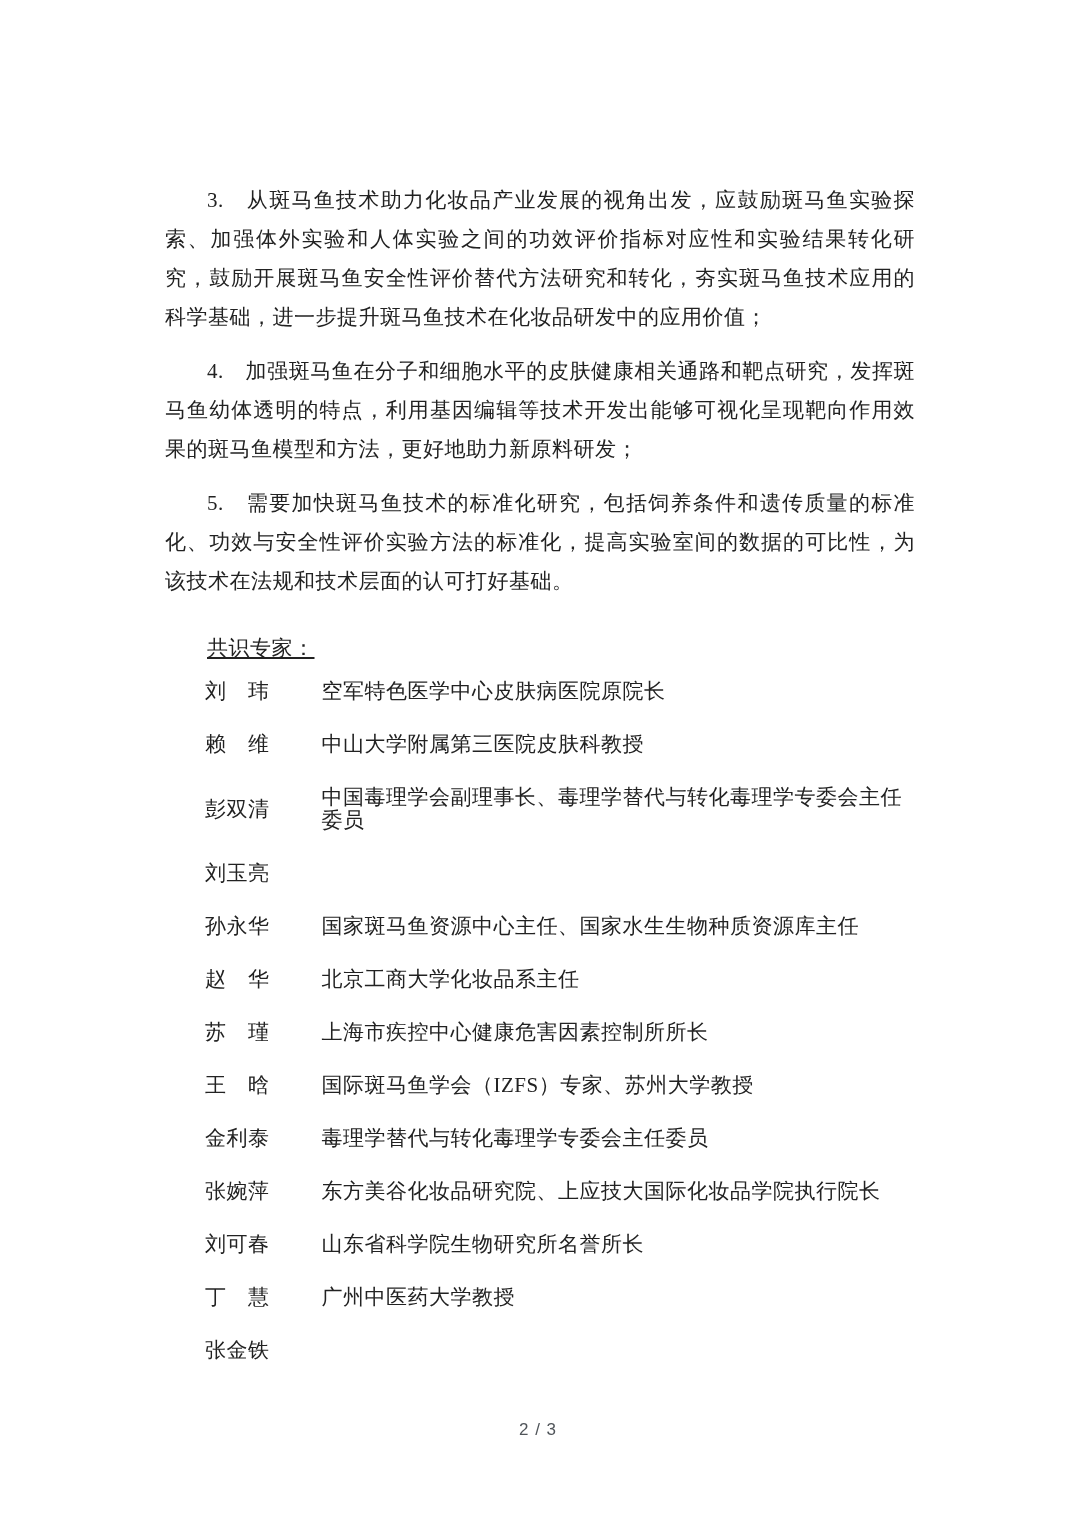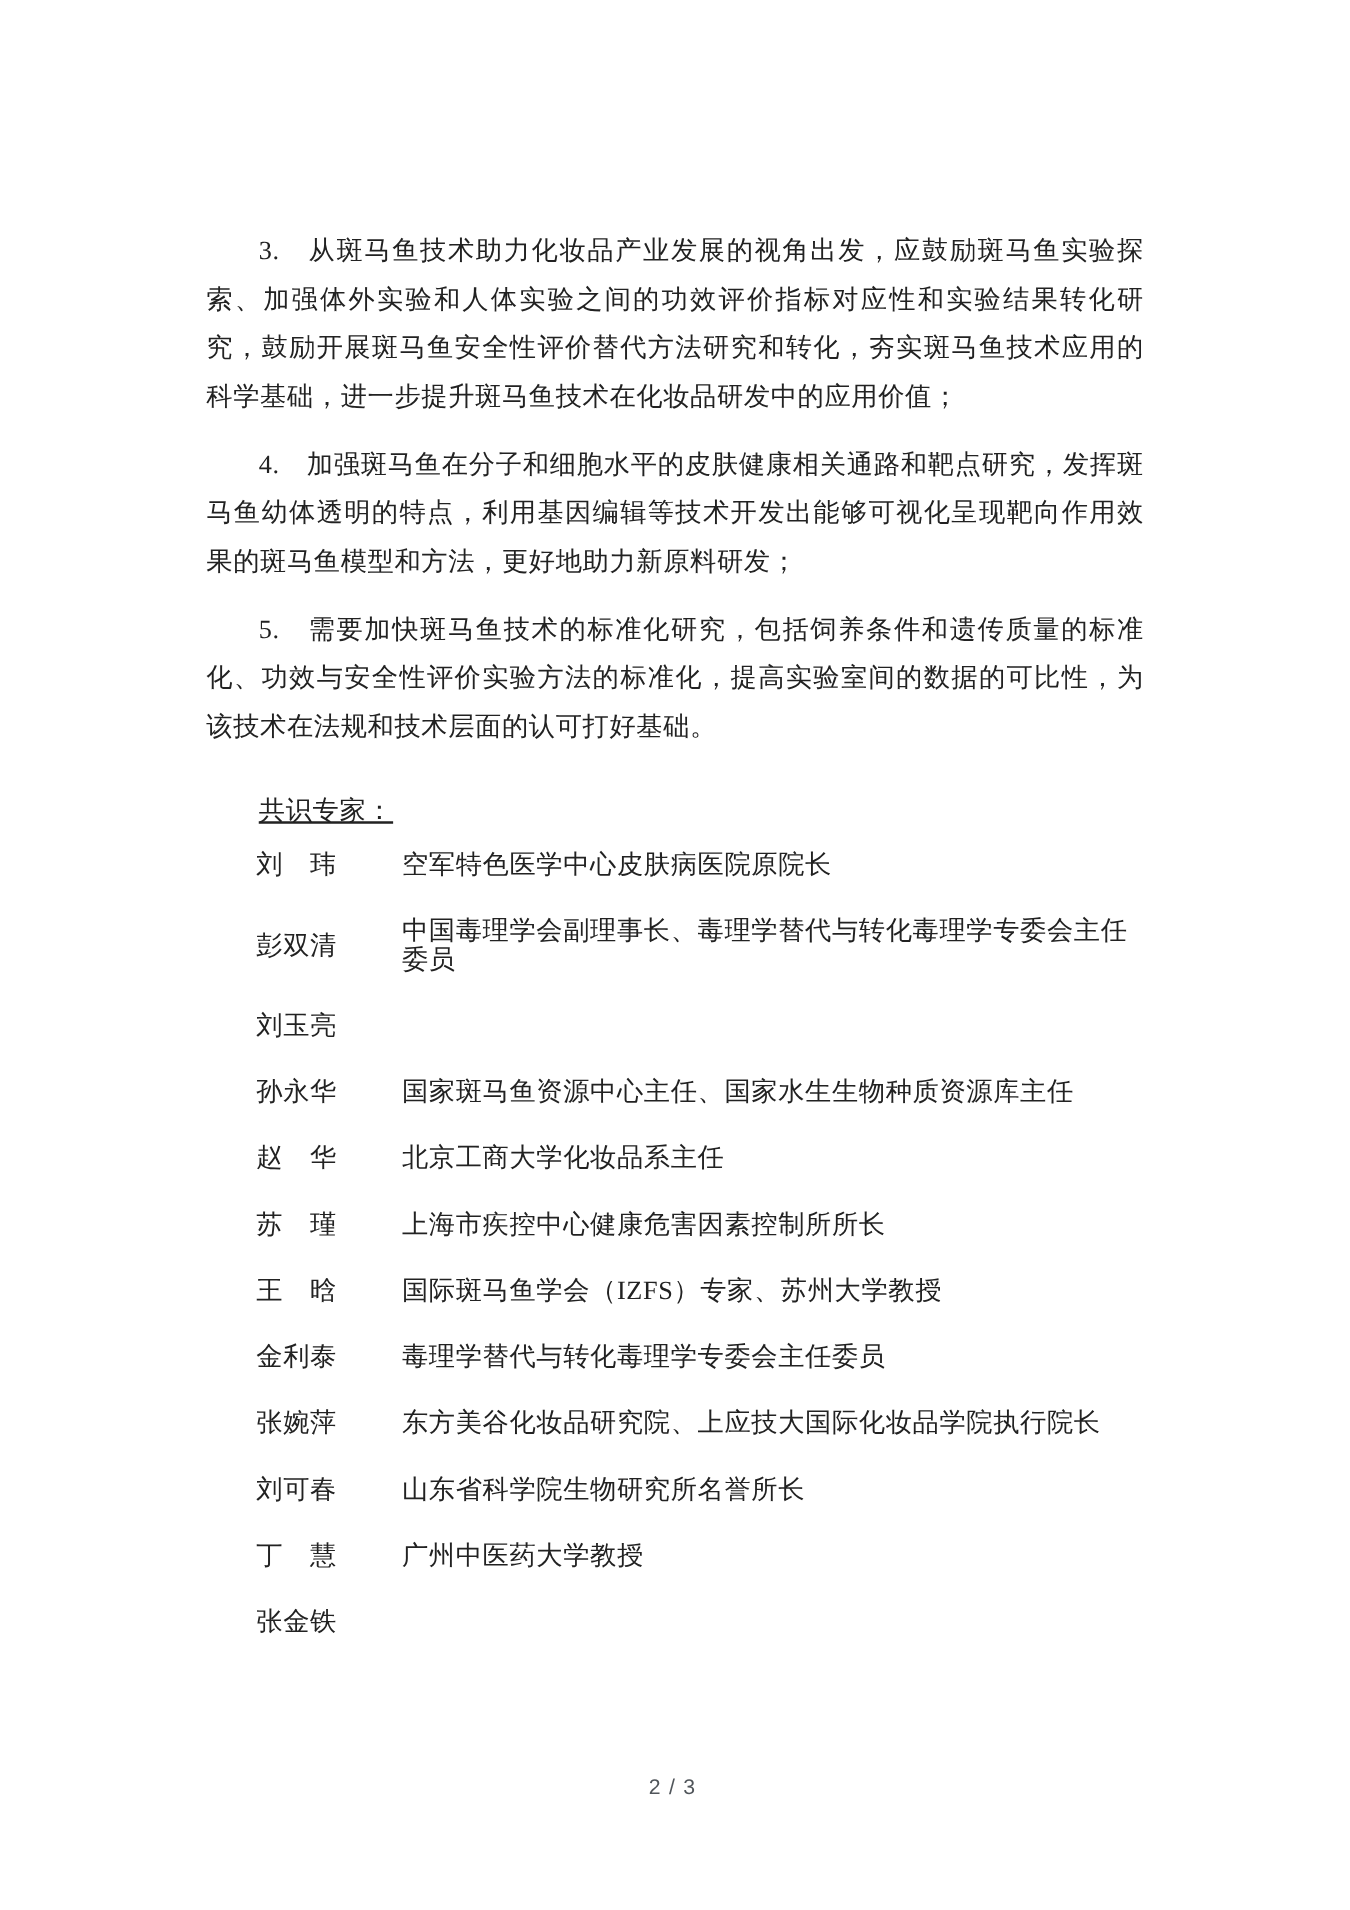--- a/index.html
+++ b/index.html
@@ -86,20 +86,24 @@
     <p class="para">5.　需要加快斑马鱼技术的标准化研究，包括饲养条件和遗传质量的标准化、功效与安全性评价实验方法的标准化，提高实验室间的数据的可比性，为该技术在法规和技术层面的认可打好基础。</p>
 
     <p class="experts-heading">共识专家：</p>
 
     <div class="experts">
       <div class="expert-row">
         <span class="expert-name">刘　玮</span>
         <span class="expert-title">空军特色医学中心皮肤病医院原院长</span>
       </div>
       <div class="expert-row">
+        <span class="expert-name">赖　维</span>
+        <span class="expert-title">中山大学附属第三医院皮肤科教授</span>
+      </div>
+      <div class="expert-row">
         <span class="expert-name">彭双清</span>
         <span class="expert-title">中国毒理学会副理事长、毒理学替代与转化毒理学专委会主任委员</span>
       </div>
       <div class="expert-row">
         <span class="expert-name">刘玉亮</span>
       </div>
       <div class="expert-row">
         <span class="expert-name">孙永华</span>
         <span class="expert-title">国家斑马鱼资源中心主任、国家水生生物种质资源库主任</span>
       </div>

